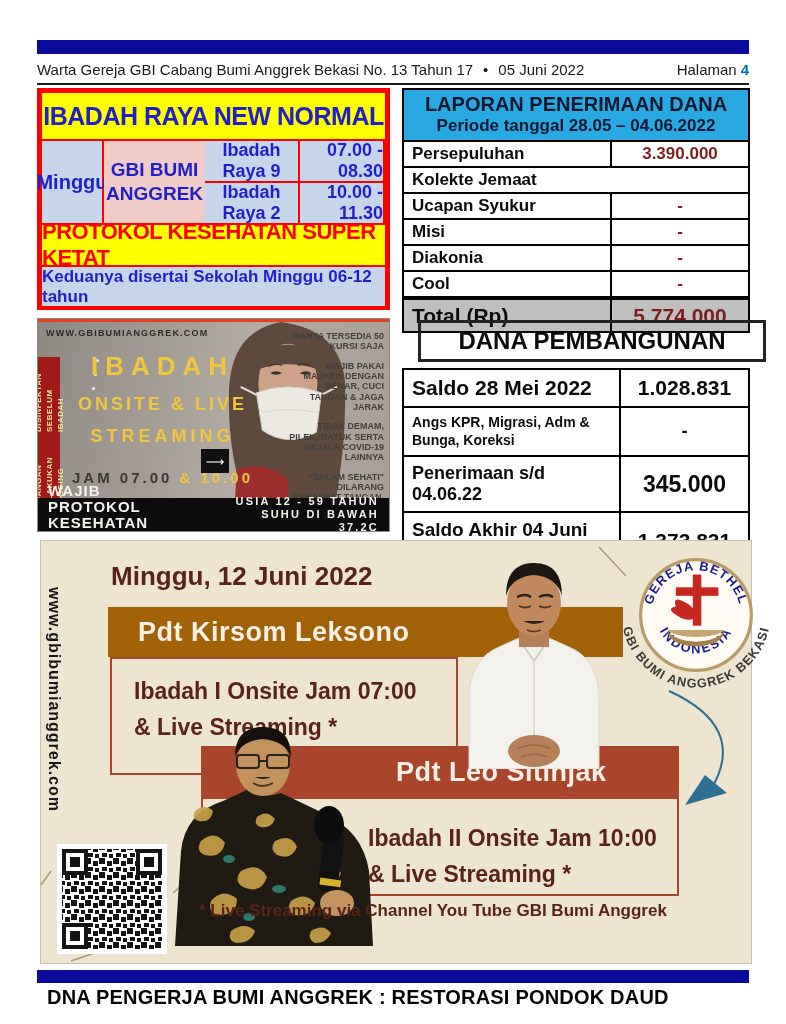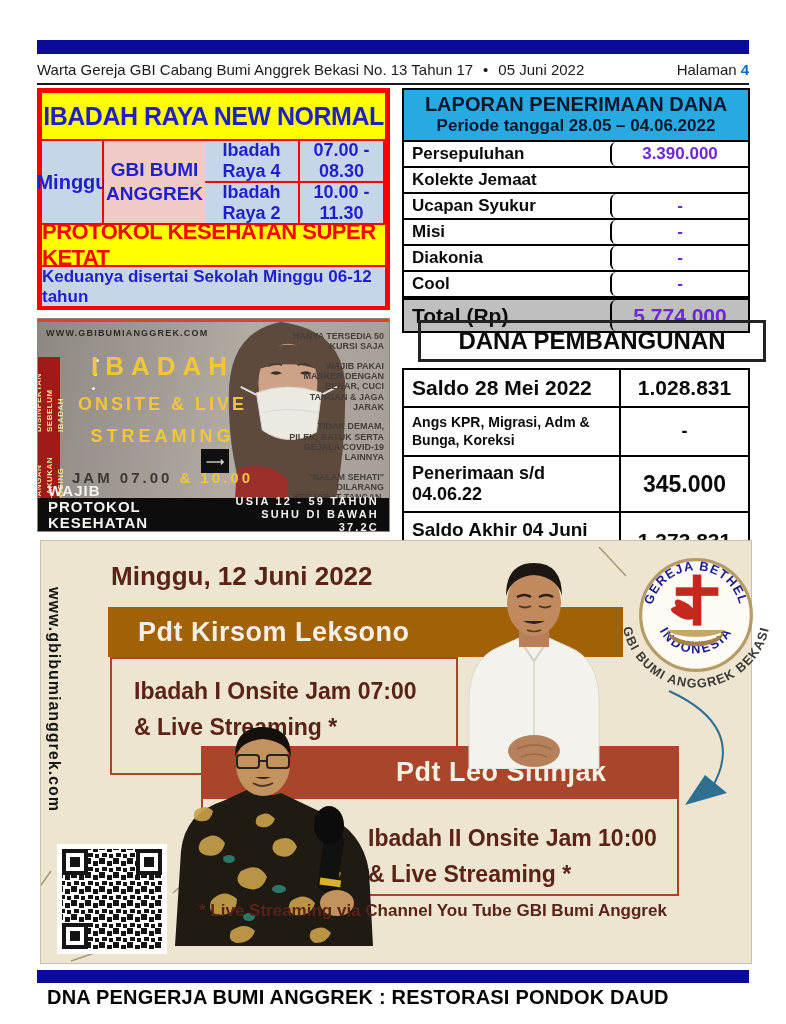--- a/index.html
+++ b/index.html
@@ -20,37 +20,37 @@
   .ibx-title{height:46px;display:flex;align-items:center;justify-content:center;
              color:#1F1FCC;font-weight:bold;font-size:25px;letter-spacing:-0.5px;}
   .ibx-grid{display:grid;grid-template-columns:62px 101px 95px 1fr;grid-template-rows:42px 42px;
             border-top:2px solid #FF0000;}
   .ibx-cell{border-right:2px solid #FF0000;border-bottom:2px solid #FF0000;display:flex;align-items:center;
             justify-content:center;background:#C7D5EA;color:#1F1FCC;font-weight:bold;text-align:center;}
   .ibx-cell.last{border-right:none;}
   .ibx-day{grid-row:1/3;font-size:20px;}
   .ibx-venue{grid-row:1/3;background:#F0CAC6;font-size:19px;line-height:1.25;}
   .ibx-name{font-size:18px;}
-  .ibx-time{font-size:18px;}
+  .ibx-time{font-size:18px;text-align:right;}
   .ibx-prot{height:40px;display:flex;align-items:center;justify-content:center;color:#FF0000;
             font-weight:bold;font-size:22px;border-bottom:2px solid #FF0000;letter-spacing:-0.5px;}
   .ibx-note{height:39px;display:flex;align-items:center;justify-content:center;background:#C7D5EA;
             color:#1F1FCC;font-weight:bold;font-size:17px;}
 
   
   .lap{left:402px;top:88px;width:348px;border:2px solid #000;box-sizing:border-box;background:#fff;}
   .lap-head{background:#29A9E1;color:#07182e;text-align:center;font-weight:bold;
             border-bottom:2px solid #000;padding:3px 0 4px 0;}
   .lap-head .t1{font-size:20px;}
   .lap-head .t2{font-size:17px;}
   .lap-row{display:flex;height:24px;border-bottom:2px solid #000;align-items:center;}
   .lap-row:last-of-type{border-bottom:none;}
   .lap-label{flex:1;font-weight:bold;font-size:17px;padding-left:8px;color:#0b0b0b;}
   .lap-val{width:136px;border-left:2px solid #000;align-self:stretch;display:flex;align-items:center;
-           justify-content:center;font-weight:bold;font-size:17px;color:#6d28d9;border-radius:6px;}
+           justify-content:center;font-weight:bold;font-size:17px;color:#7f1d1d;}
   .lap-total{display:flex;height:31px;background:#BFBFBF;align-items:center;border-top:2px solid #000;}
   .lap-total .lap-label{font-size:21px;}
   .lap-total .lap-val{font-size:21px;}
 
   
   .dana-h{left:418px;top:320px;width:348px;height:42px;border:3px solid #222;box-sizing:border-box;
           display:flex;align-items:center;justify-content:center;font-weight:bold;font-size:24px;color:#0b0b0b;}
   .dana{left:402px;top:368px;width:348px;border:2px solid #000;box-sizing:border-box;background:#fff;}
   .dana-row{display:flex;border-bottom:2px solid #000;align-items:center;}
   .dana-row:last-child{border-bottom:none;}
@@ -130,21 +130,21 @@
     <div>
       <span>Halaman</span><span class="pagenum">4</span>
     </div>
   </div>
   <div class="abs hdr-rule"></div>
 
   <div class="abs ibx">
     <div class="ibx-title">IBADAH RAYA NEW NORMAL</div>
     <div class="ibx-grid">
       <div class="ibx-cell ibx-day">Minggu</div>
-      <div class="ibx-cell ibx-name">Ibadah Raya 4</div>
+      <div class="ibx-cell ibx-name">Ibadah Raya 9</div>
       <div class="ibx-cell ibx-time">07.00 - 08.30</div>
       <div class="ibx-cell ibx-venue last">
         <div>
             <div>GBI BUMI</div>
              <div>ANGGREK</div>
           </div>
       </div>
       <div class="ibx-cell ibx-name">Ibadah Raya 2</div>
       <div class="ibx-cell ibx-time">10.00 - 11.30</div>
     </div>

